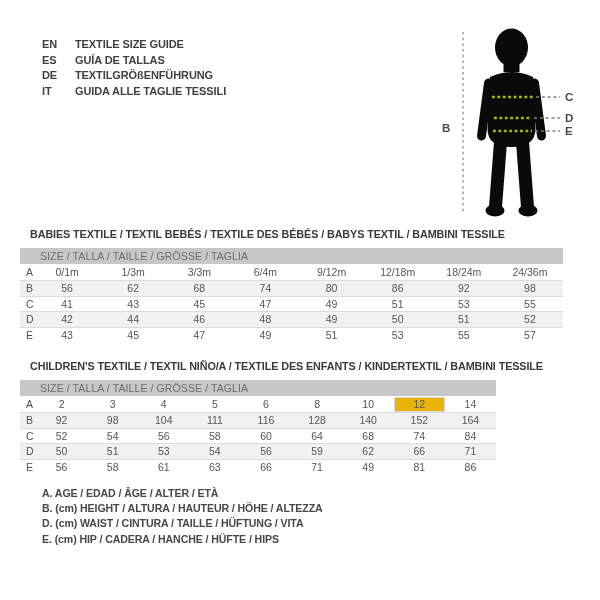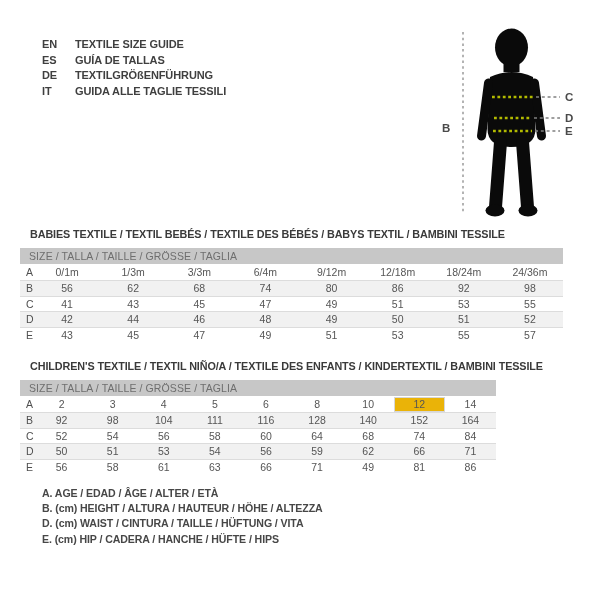--- a/index.html
+++ b/index.html
@@ -23,21 +23,21 @@
   .sil{fill:#0a0a0a;}
   .sil-stroke{stroke:#0a0a0a;stroke-linecap:round;fill:none;}
   
   .table-sec{position:absolute;left:20px;}
   .babies{top:226px;width:543px;}
   .children{top:358px;width:476px;}
   .sec-title{margin:0;padding:0 0 0 10px;height:22px;line-height:17px;
     font-size:10.8px;font-weight:700;color:#3a3a3a;letter-spacing:-0.1px;
     white-space:nowrap;}
   .size-bar{height:16px;line-height:16px;background:#c7c7c7;color:#6e6e6e;
-    font-size:10.5px;font-weight:400;padding-left:9px;box-sizing:border-box;
+    font-size:10.5px;font-weight:400;padding-left:20px;box-sizing:border-box;
     letter-spacing:0.1px;}
   .rows{margin-top:1px;}
   .trow{display:grid;height:15.4px;line-height:15.4px;font-size:10.5px;
     color:#555;box-sizing:border-box;border-top:1px solid #dcdcdc;}
   .trow:first-child{border-top:none;}
   .babies .trow{grid-template-columns:14px repeat(8,1fr);}
   .children .trow{grid-template-columns:16px repeat(9,1fr);}
   .trow.shade{background:#f1f1f1;}
   .cell{text-align:center;overflow:hidden;}
   .cell.rlabel{text-align:left;padding-left:6px;color:#4f4f4f;}

